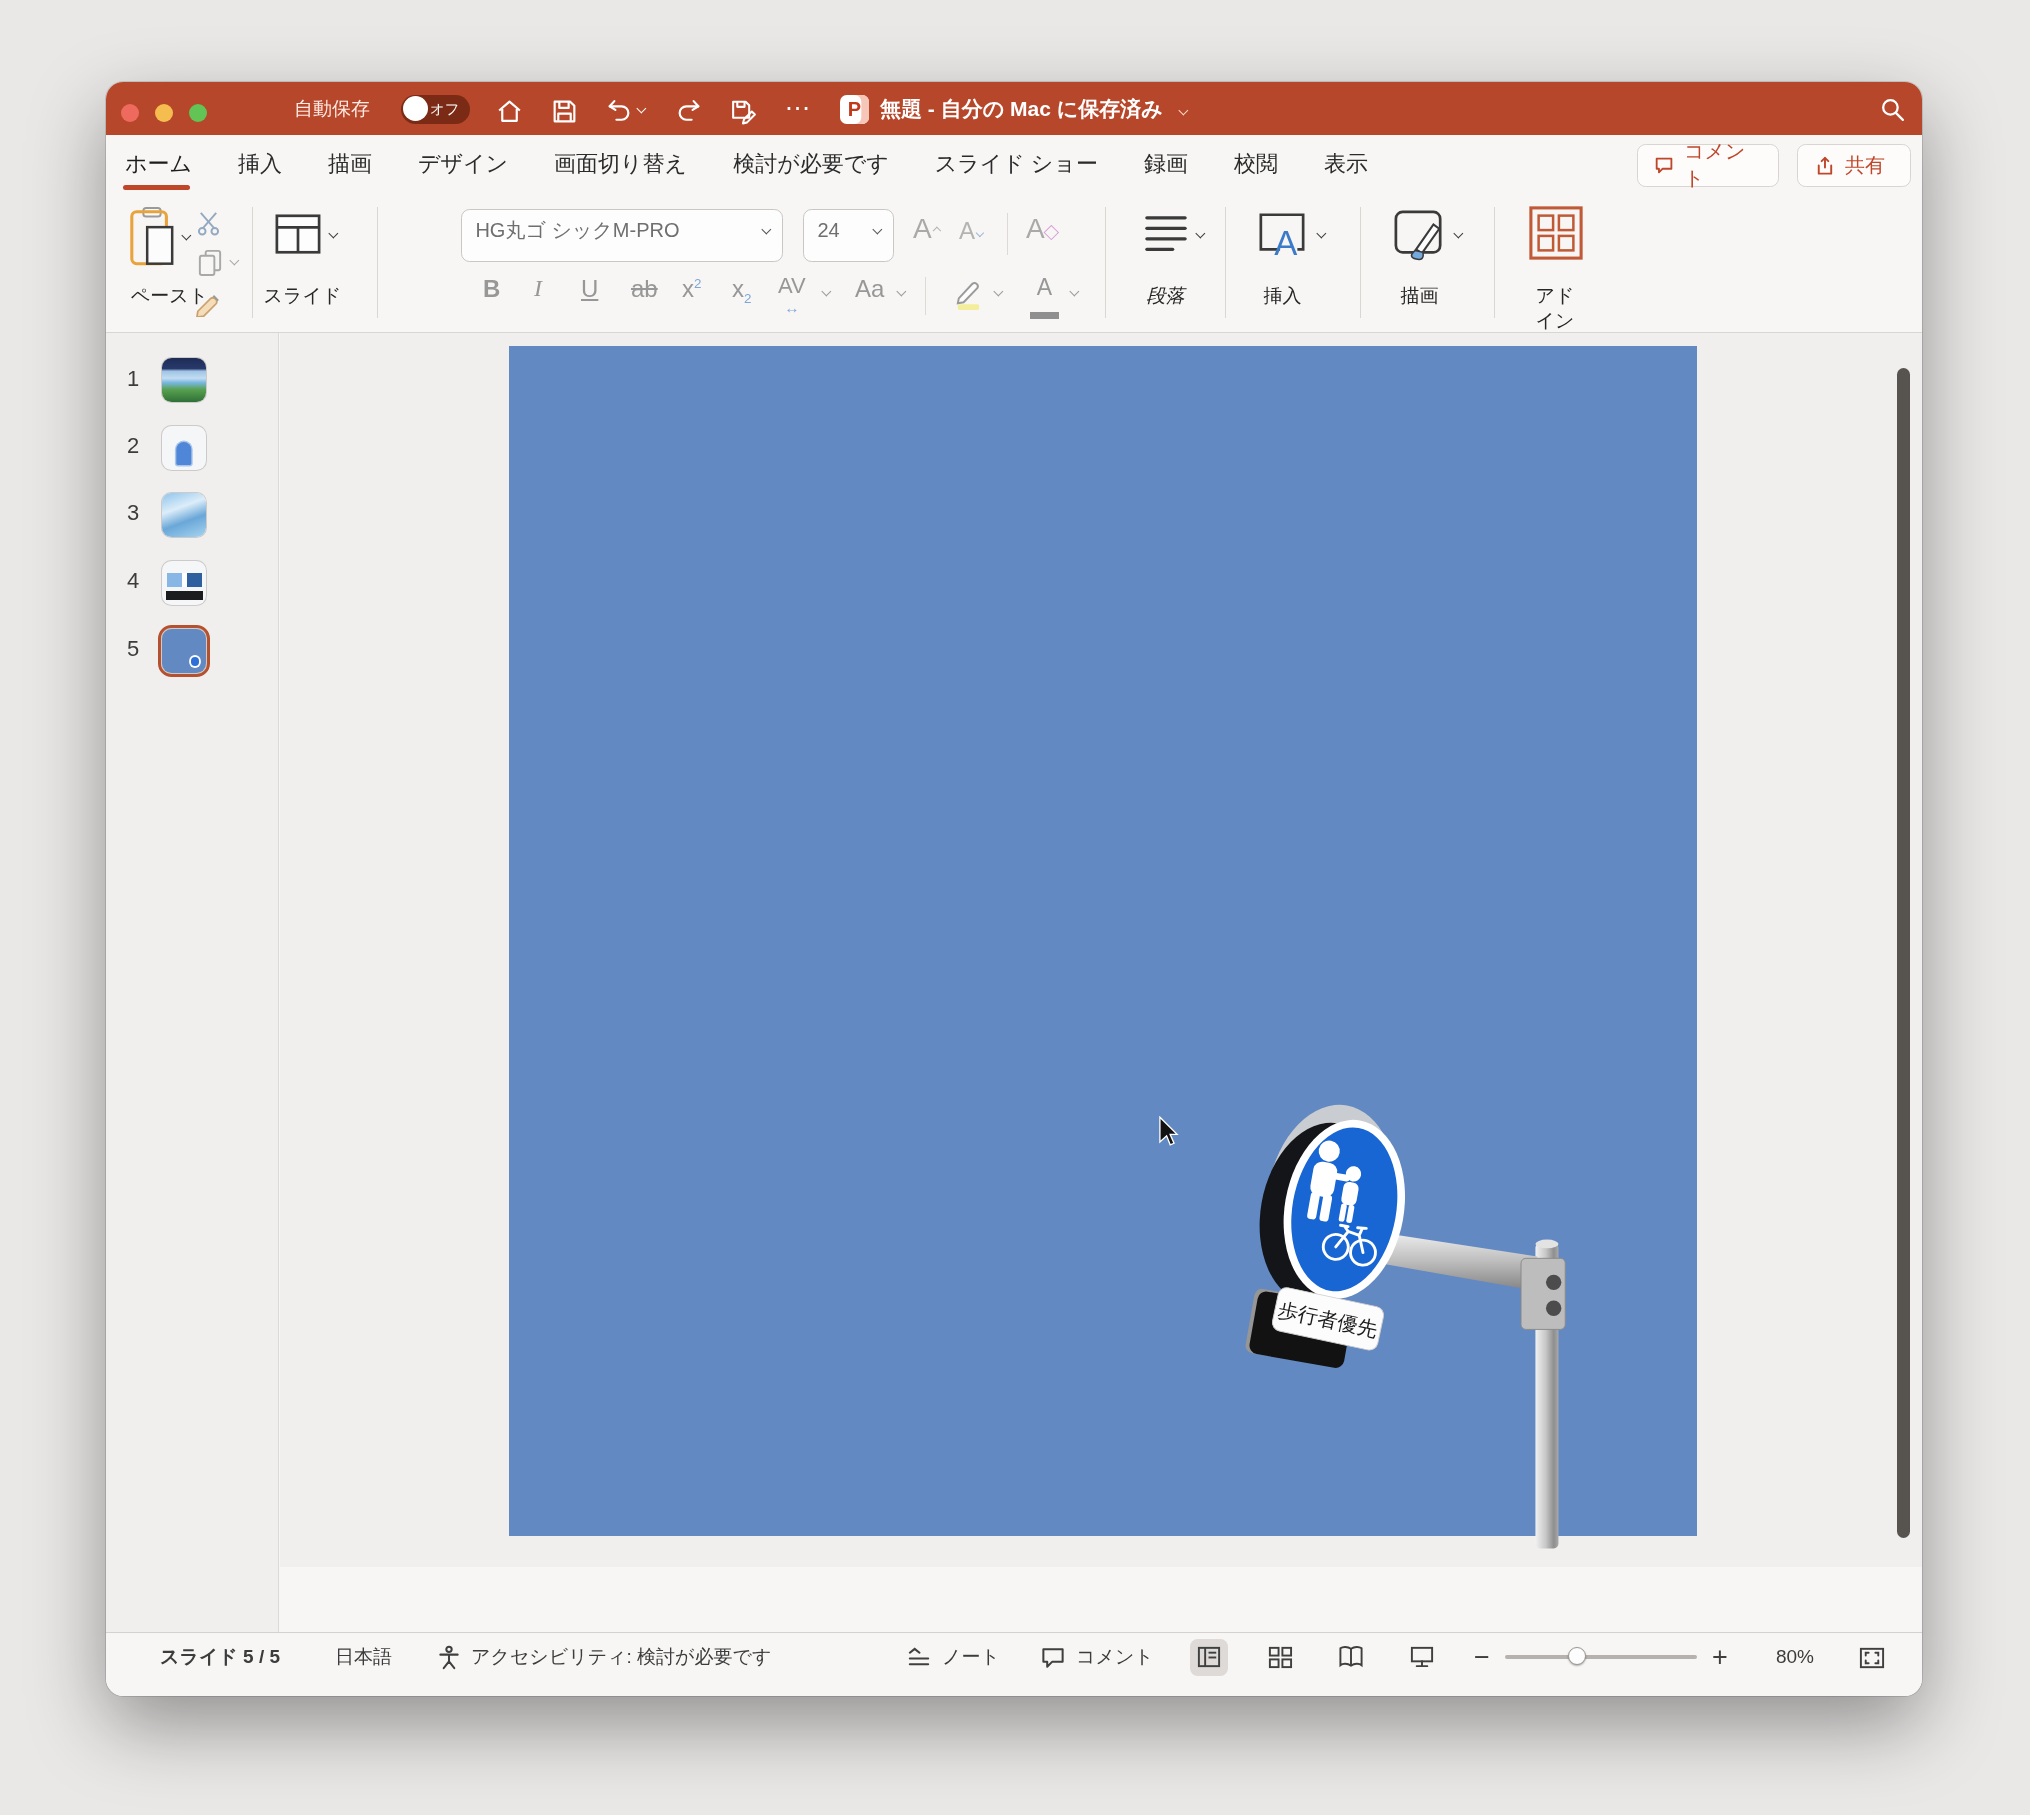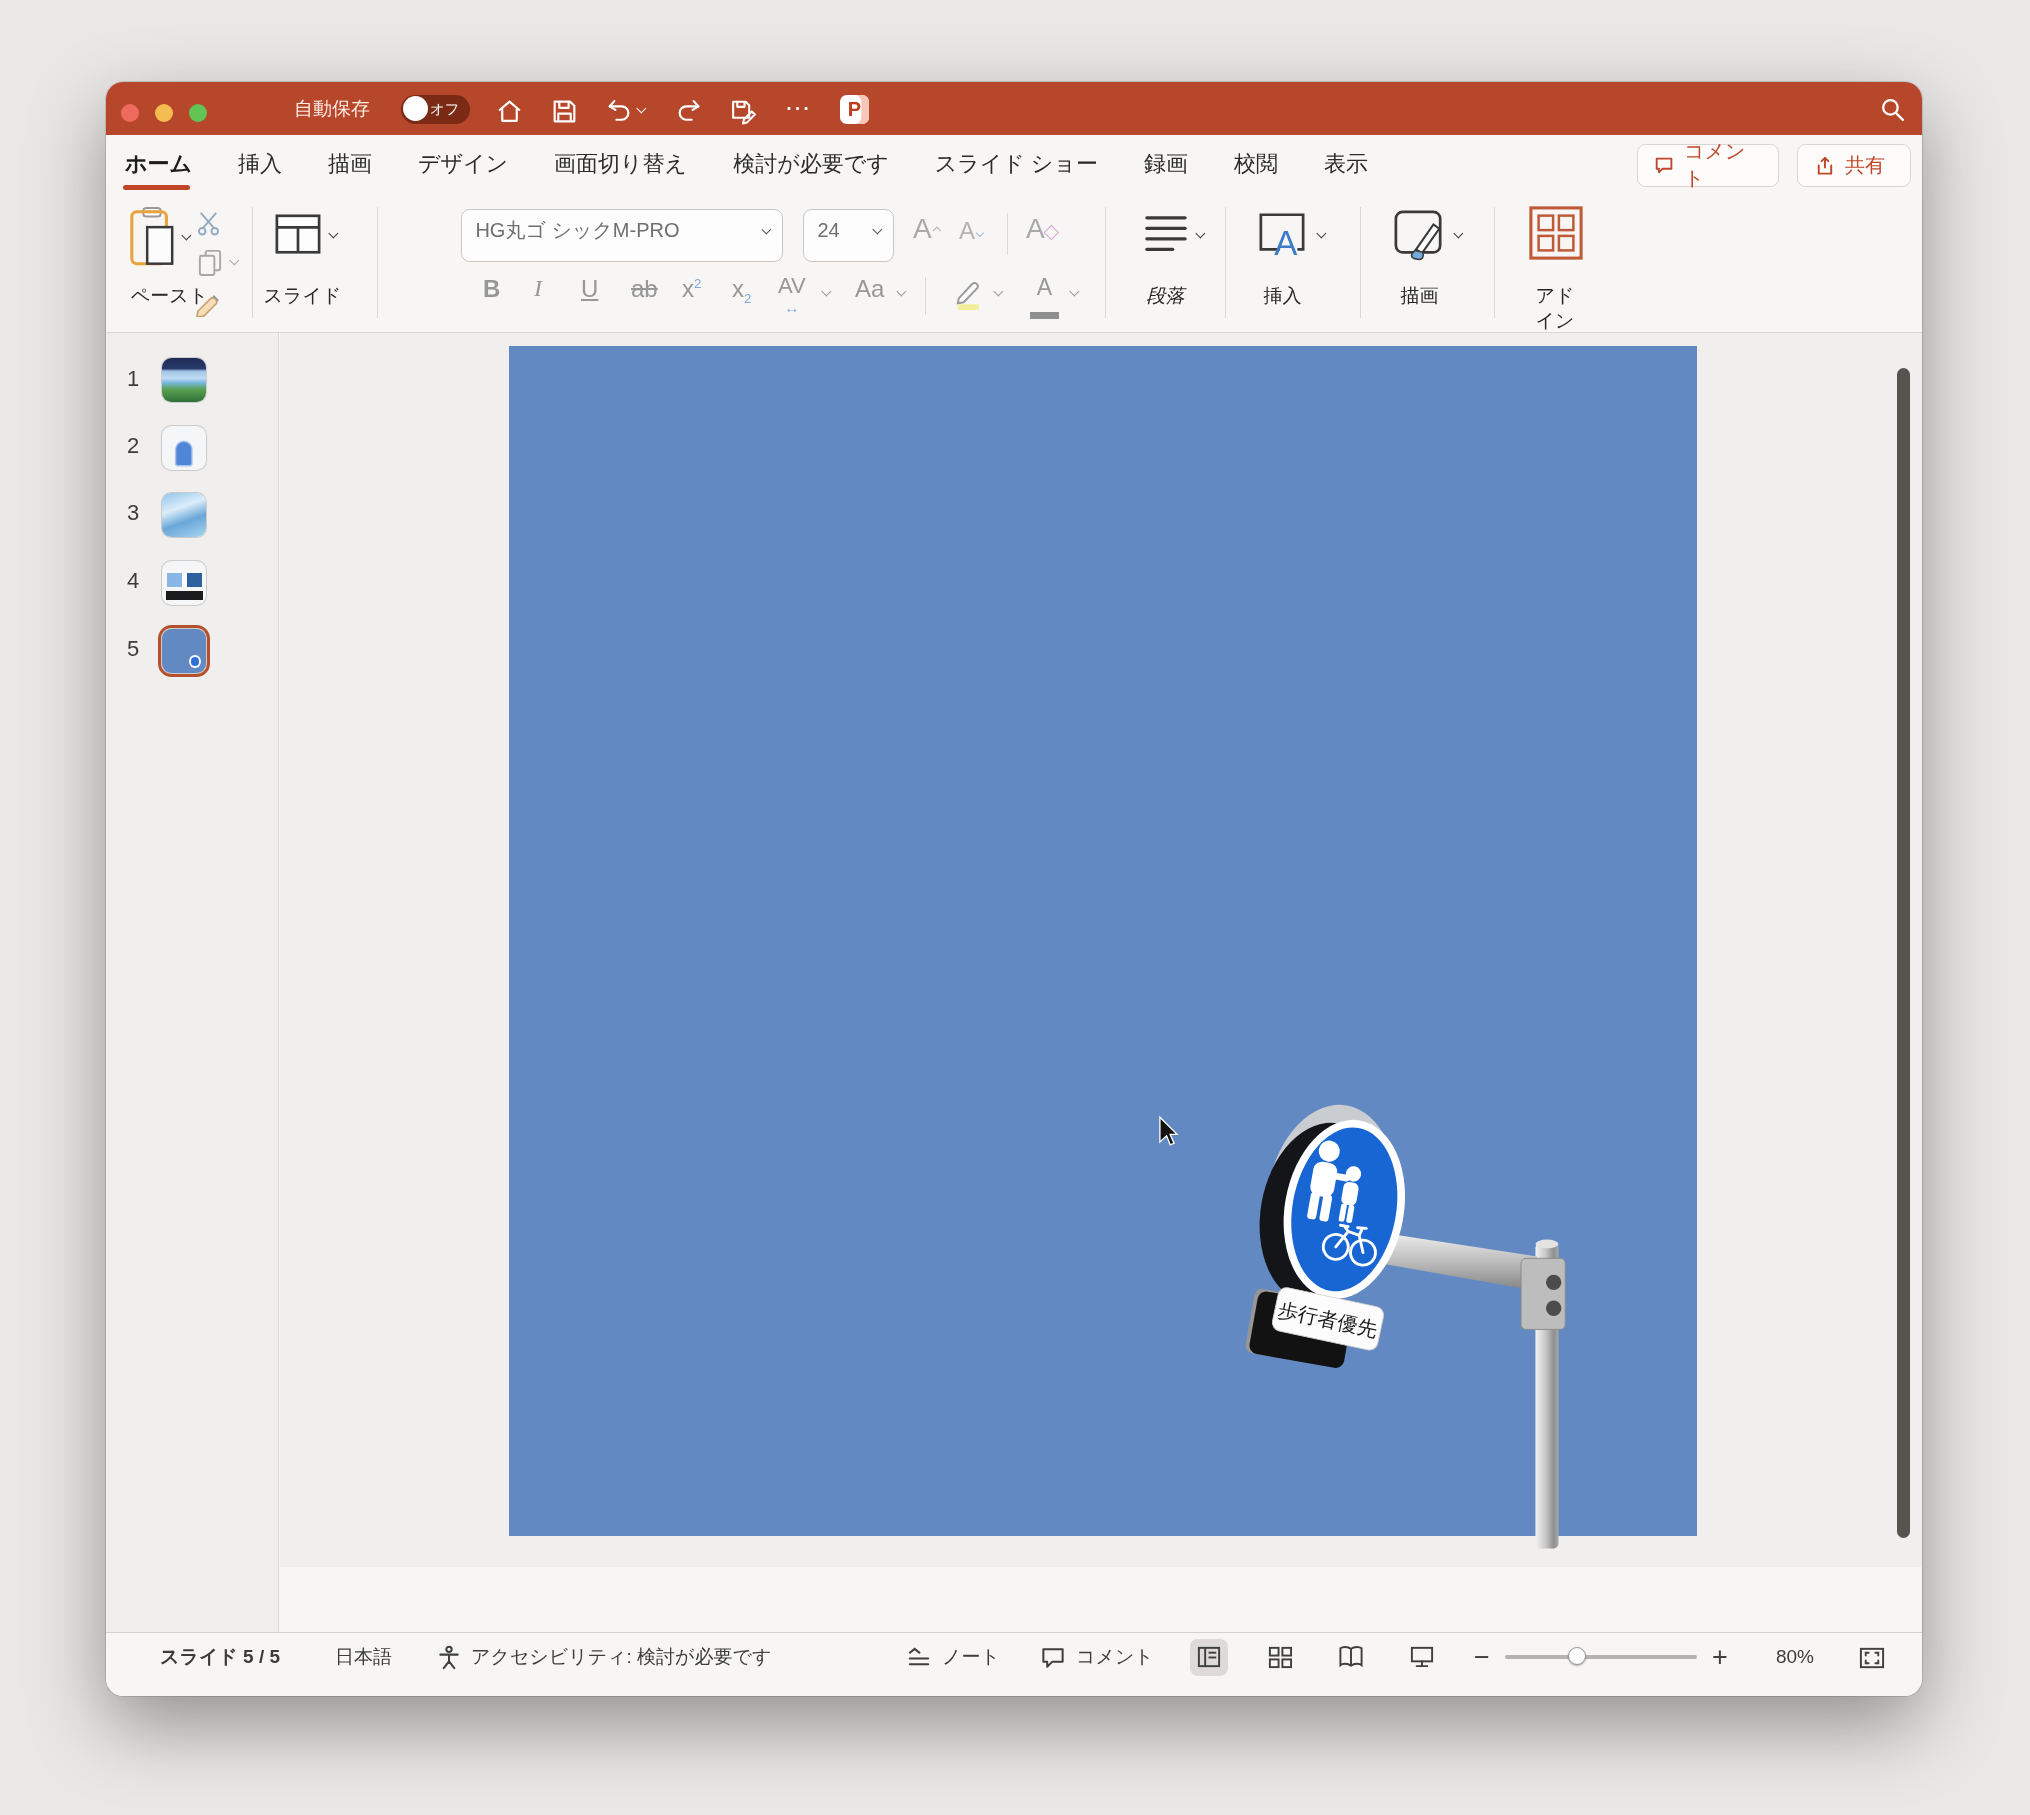--- a/index.html
+++ b/index.html
@@ -23,21 +23,21 @@
     box-shadow:inset -7.7px 0 0 #f6c7b8;}
   .wtitle{position:absolute;left:774px;top:0;line-height:53px;color:#fff;font-size:21px;font-weight:600;}
   .chev{display:inline-block;width:8.6px;height:8.6px;border-right:2.3px solid currentColor;
     border-bottom:2.3px solid currentColor;transform:rotate(45deg);vertical-align:middle;}
   .chev.sm{width:6.7px;height:6.7px;border-width:1.9px;}
   .chev.up{transform:rotate(-135deg);}
   
   .tabbar{position:absolute;left:0;top:53px;width:100%;height:58px;}
   .tabs{position:absolute;left:19px;top:0;display:flex;gap:46px;height:100%;align-items:center;}
   .tab{font-size:22px;color:#2b2b2b;white-space:nowrap;}
-  .tab.selected{font-weight:bold;color:#1d1d1d;}
+  .tab.selected{font-weight:normal;color:#1d1d1d;}
   .tab-underline{position:absolute;left:17.3px;bottom:2.9px;width:67px;height:4.8px;border-radius:2.9px;
     background:var(--accent-red,#c0462a);}
   .pill-btn{position:absolute;top:8.6px;height:43px;border:1px solid #d8d5d2;border-radius:8.6px;background:#fdfcfb;
     color:var(--accent-red,#b7472a);font-size:20px;display:flex;align-items:center;gap:8.6px;padding:0 15.4px;}
   .pill-btn svg{width:23px;height:23px;}
   
   .ribbon{position:absolute;left:0;top:110px;width:100%;height:139px;}
   .rdiv{position:absolute;top:15.4px;height:111px;width:1px;background:#d9d6d3;}
   .rsep{position:absolute;width:1px;background:#dcd9d6;}
   .rlabel{position:absolute;top:91px;font-size:19px;color:#262626;text-align:center;}
@@ -136,20 +136,24 @@
     <span class="tb-ic" style="left:623px;">
       <svg viewBox="0 0 28 28" fill="none" stroke="currentColor" stroke-width="2" stroke-linejoin="round">
           <path d="M4 4.5 h12 l3.5 3.5 V20 h-15.5 z"></path>
           <path d="M8 4.5 v5 h7 v-5"></path>
           <path d="M14.5 21.5 L22 14 l3 3 -7.5 7.5 -4 1 z"></path>
         </svg>
     </span>
     <span class="more" style="left:678px;">…</span>
 
     <span class="ppt-badge">P</span>
+    <span class="wtitle">
+      <span>無題 - 自分の Mac に保存済み</span>
+      <span class="chev sm" style="margin-left:11.5px;color:#ffd9cd;"></span>
+    </span>
 
     <span class="tb-ic" style="left:1772px;top:13.4px;">
       <svg viewBox="0 0 28 28" fill="none" stroke="currentColor" stroke-width="2.2" stroke-linecap="round">
           <circle cx="12" cy="12" r="7"></circle>
           <line x1="17.5" y1="17.5" x2="24" y2="24"></line>
         </svg>
     </span>
   </div>
 
   <div class="tabbar">

